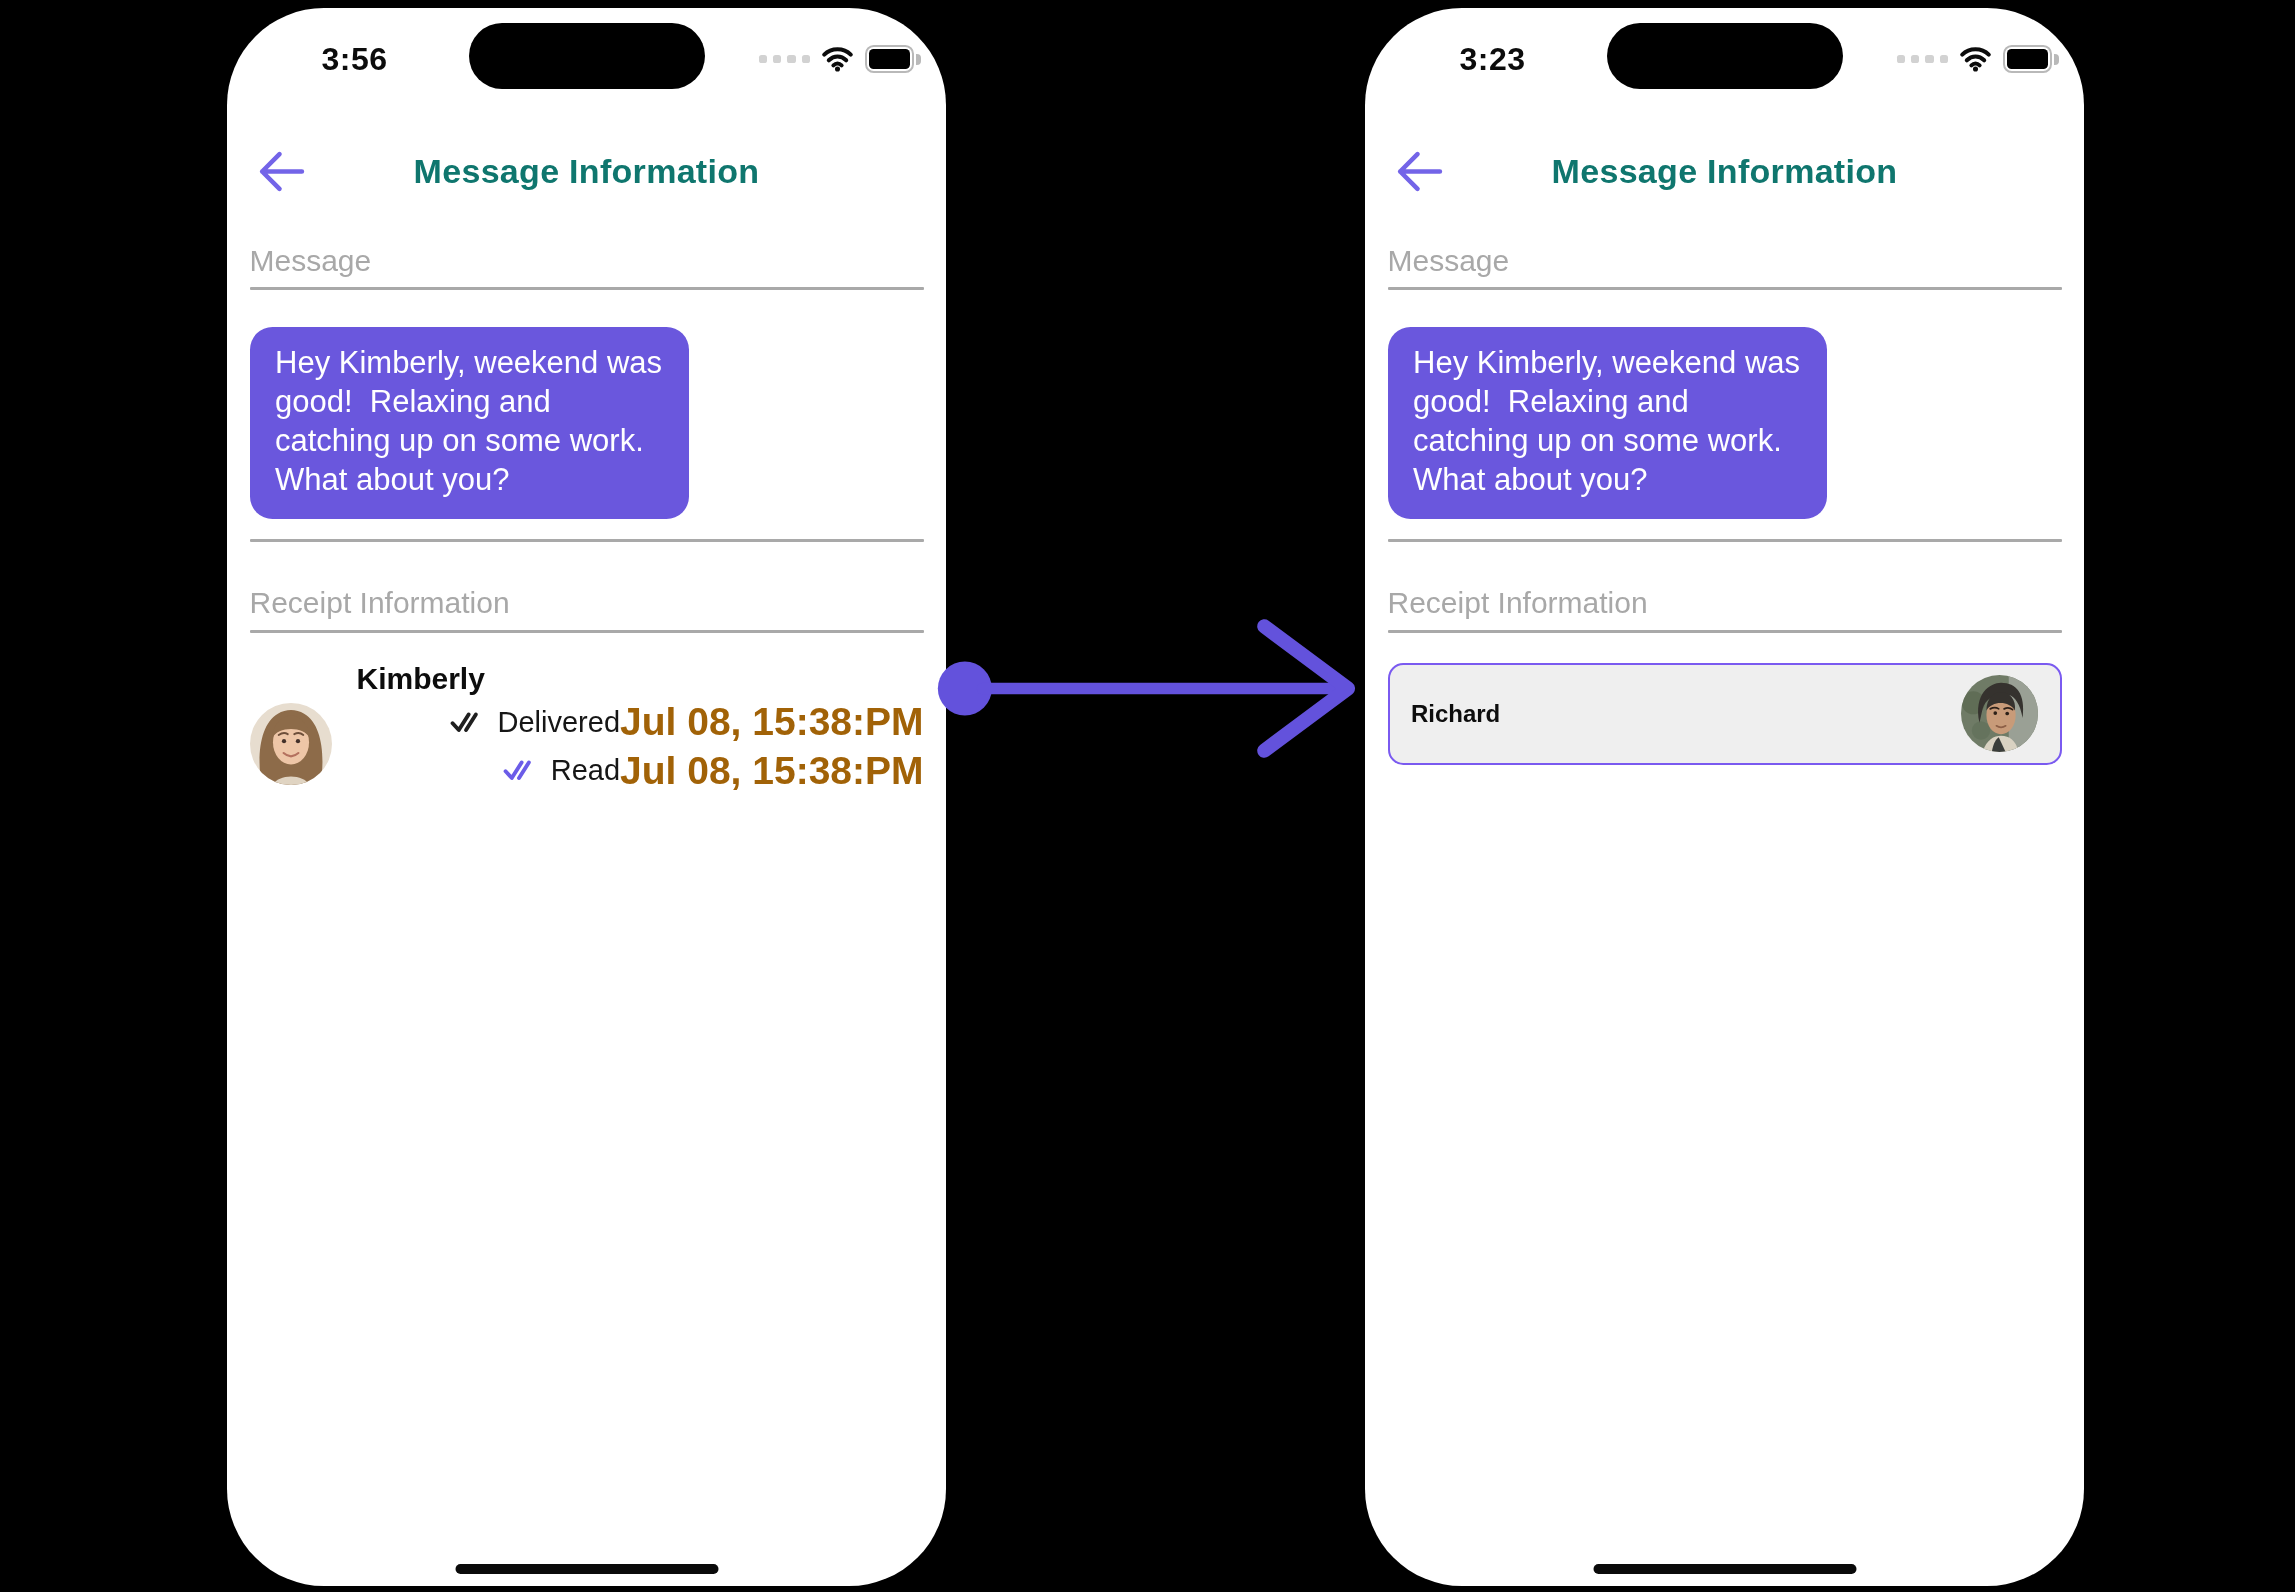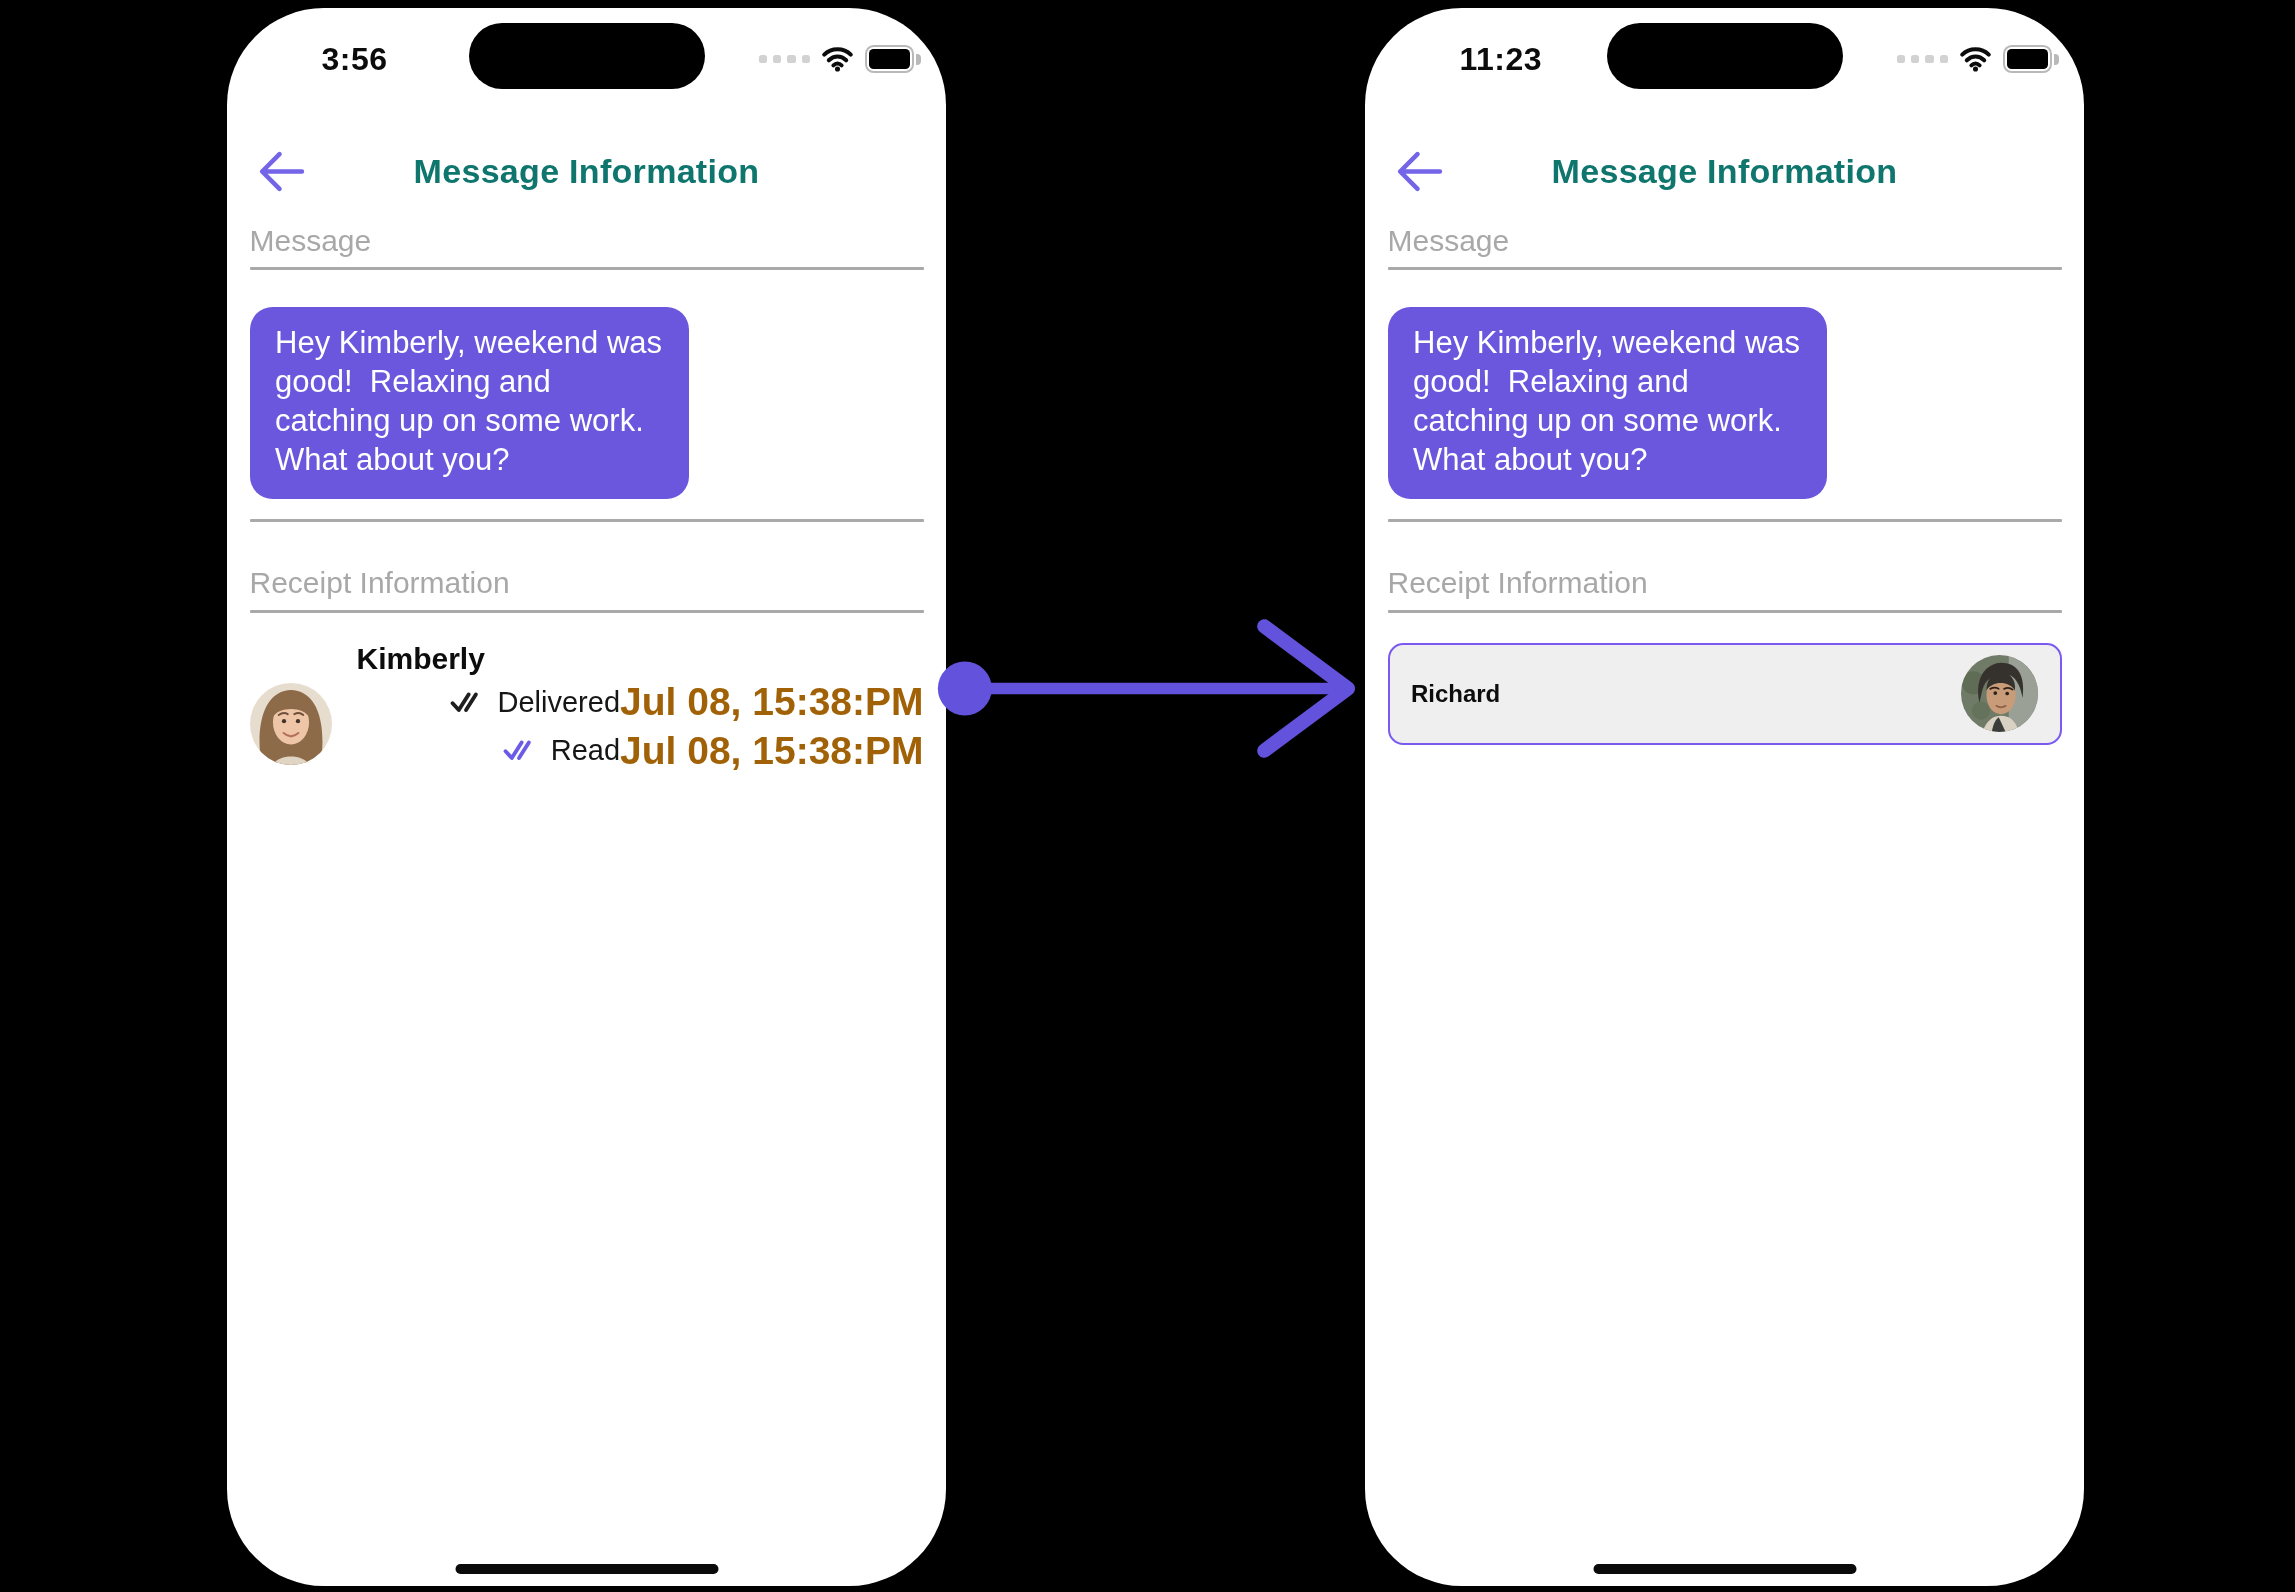--- a/index.html
+++ b/index.html
@@ -43,21 +43,21 @@
 
   
   .header { position: relative; margin-top: 35px; height: 53px; display: flex; align-items: center; justify-content: center; }
   .back {
     position: absolute; left: 3.1px; top: 0; width: 53px; height: 53px;
     background: none; border: none; cursor: pointer; padding: 0;
   }
   .title { font-size: 34px; font-weight: 700; color: #0f766e; letter-spacing: 0.3px; }
 
   
-  .section-label { margin-top: 26px; font-size: 30px; color: #a8a8a8; }
+  .section-label { margin-top: 46px; font-size: 30px; color: #a8a8a8; }
   .section-label.receipt { margin-top: 44px; }
   .divider { height: 2.6px; background: #a9a9a9; border-radius: 1px; }
   .divider.d1 { margin-top: 9.2px; }
   .divider.d2 { margin-top: 20.4px; }
   .divider.d3 { margin-top: 10.2px; }
 
   
   .bubble-row { display: flex; justify-content: flex-start; margin-top: 37px; }
   .bubble {
     width: 439px; background: #6a57dd; color: #fff;
@@ -193,21 +193,21 @@
       </div>
 
       <div class="home-indicator"></div>
     </div>
   </div>
 
   <div class="phone phone-right">
     <div class="screen">
 
       <div class="statusbar">
-        <span class="time">11:23</span>
+        <span class="time">3:23</span>
         <div class="island"></div>
         <div class="status-icons">
           <span class="cell-dots">
               <i></i>
               <i></i>
               <i></i>
               <i></i>
             </span>
           <span class="wifi">
             <svg width="33" height="25.5" viewBox="0 0 64 50" fill="none">

